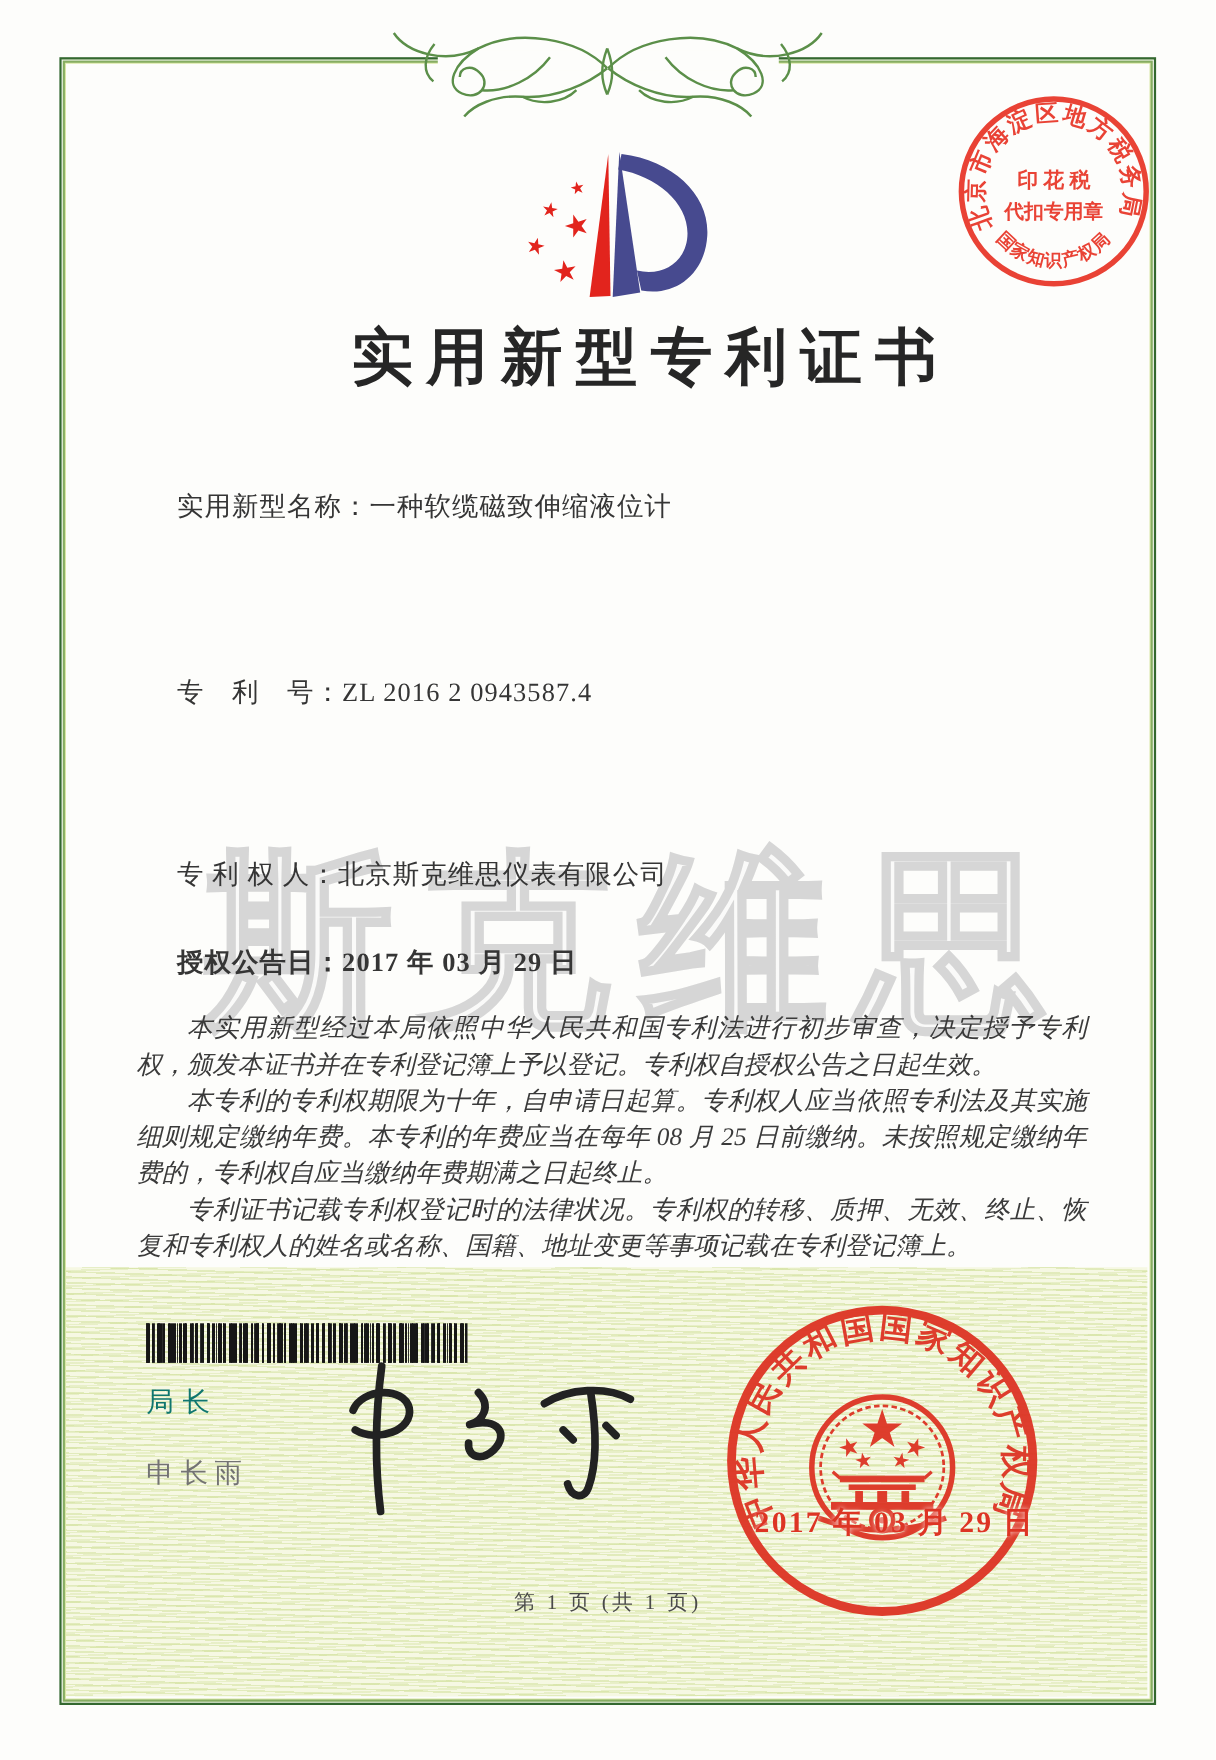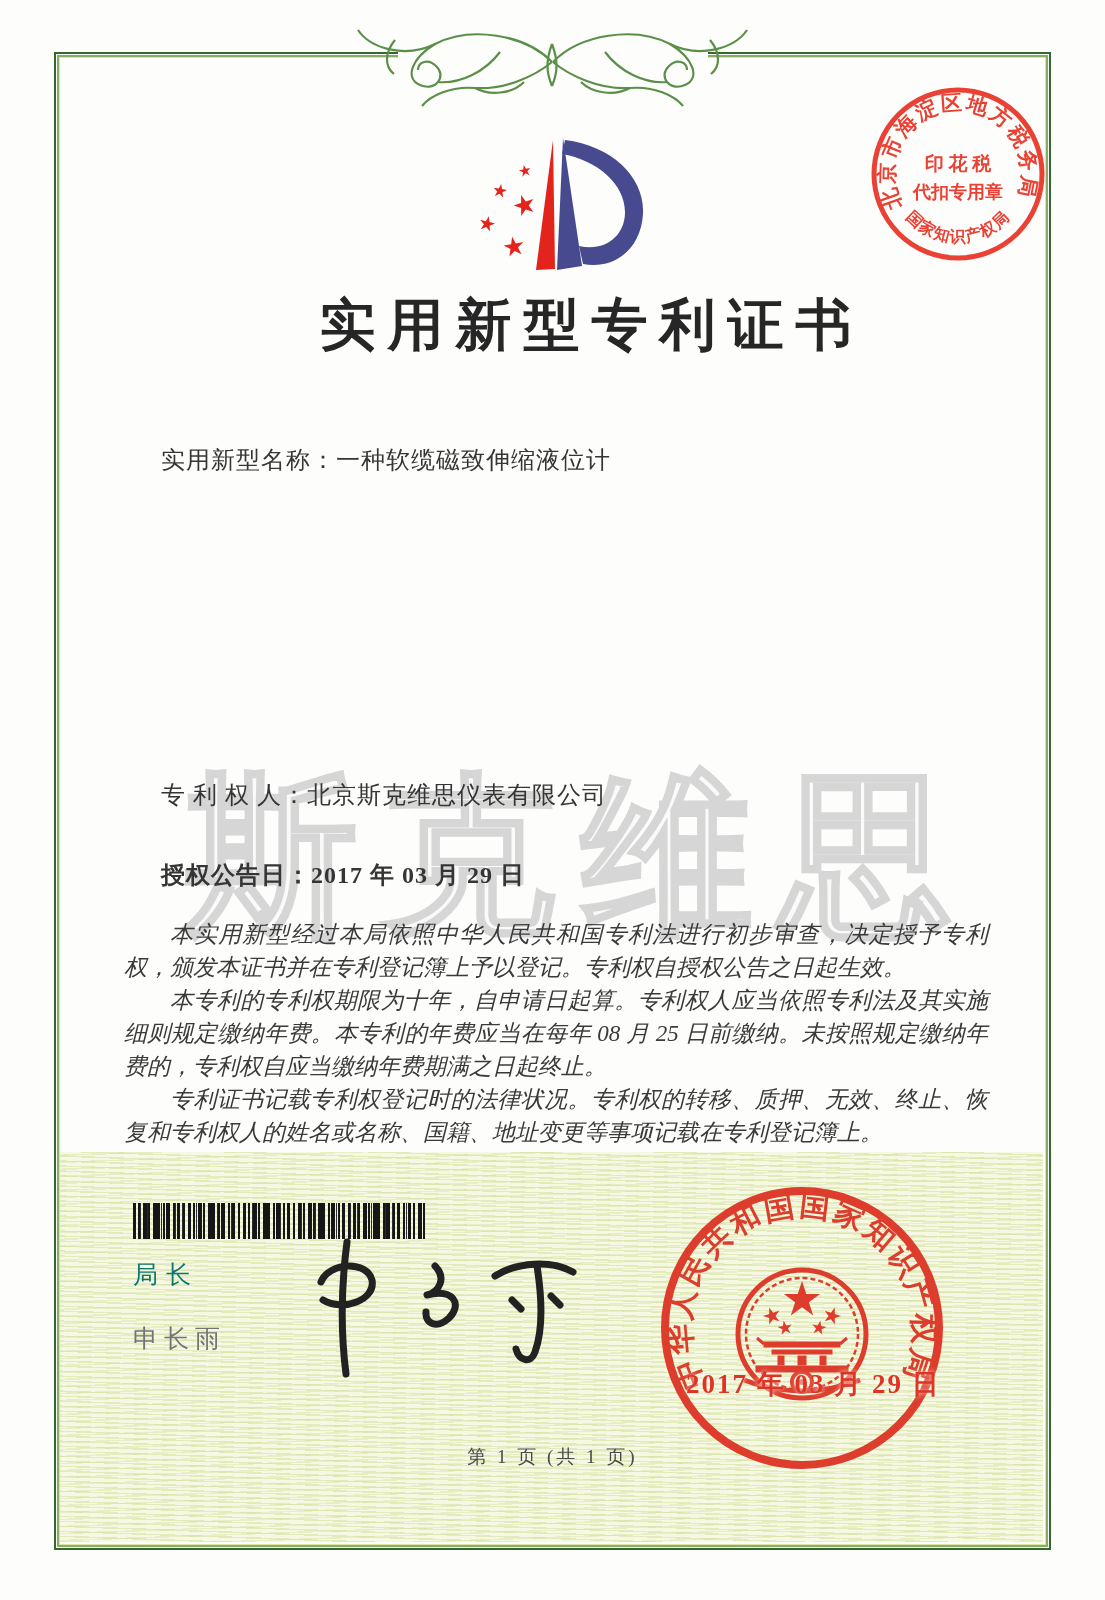--- a/index.html
+++ b/index.html
@@ -147,20 +147,21 @@
     </text>
     <text x="106" y="98" text-anchor="middle" font-size="19" font-weight="700" fill="#e8392b">印 花 税</text>
     <text x="106" y="126" text-anchor="middle" font-size="18" font-weight="700" fill="#e8392b">代扣专用章</text>
   </svg>
 
   <div class="title">实用新型专利证书</div>
 
   <div class="watermark">斯克维思</div>
 
   <div class="field f-name">实用新型名称：一种软缆磁致伸缩液位计</div>
+  <div class="field f-patentno">专　利　号：ZL 2016 2 0943587.4</div>
   <div class="field f-patentee">专 利 权 人：北京斯克维思仪表有限公司</div>
   <div class="field f-grant">授权公告日：2017 年 03 月 29 日</div>
 
   <div class="body-text">
     <p>本实用新型经过本局依照中华人民共和国专利法进行初步审查，决定授予专利权，颁发本证书并在专利登记簿上予以登记。专利权自授权公告之日起生效。</p>
     <p>本专利的专利权期限为十年，自申请日起算。专利权人应当依照专利法及其实施细则规定缴纳年费。本专利的年费应当在每年 08 月 25 日前缴纳。未按照规定缴纳年费的，专利权自应当缴纳年费期满之日起终止。</p>
     <p>专利证书记载专利权登记时的法律状况。专利权的转移、质押、无效、终止、恢复和专利权人的姓名或名称、国籍、地址变更等事项记载在专利登记簿上。</p>
   </div>
 
   <div class="barcode"></div>

